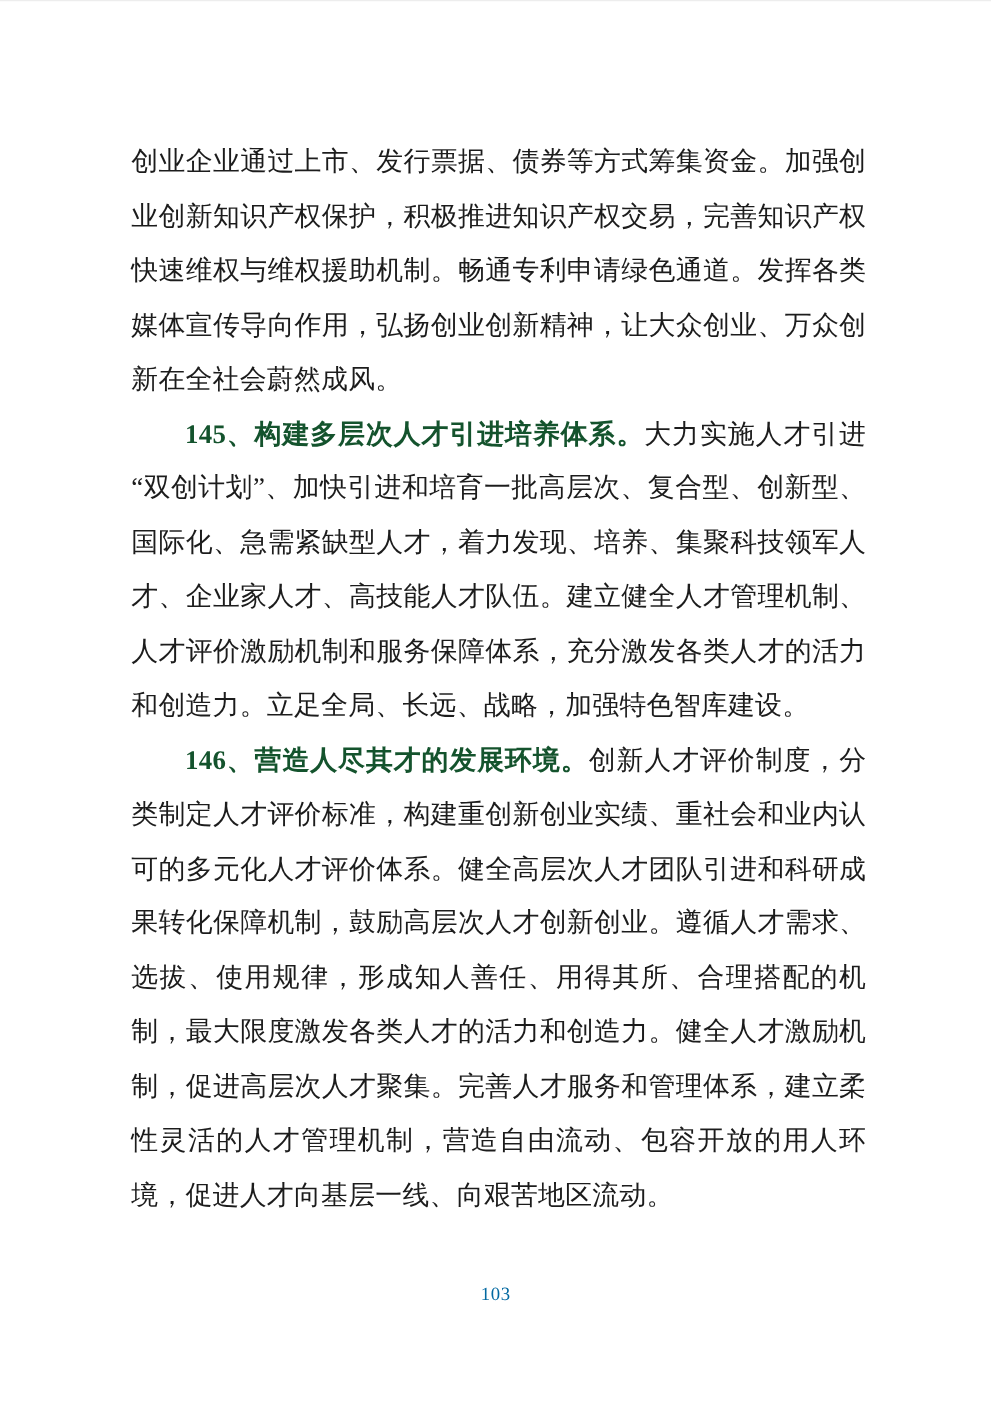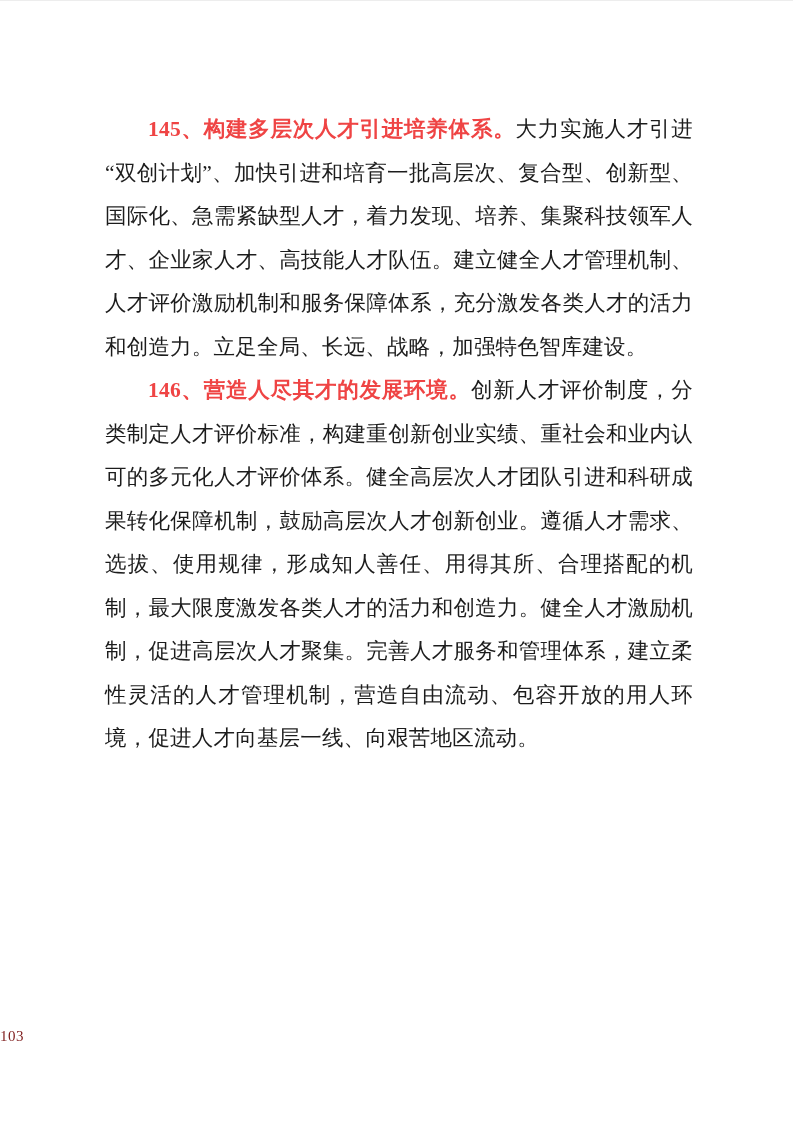--- a/index.html
+++ b/index.html
@@ -42,42 +42,44 @@
     text-align: center;
     text-indent: 0;
     line-height: 43.5px;
     margin: 12px 0 13px 0;
   }
   .numbered-item {
     text-indent: 2em;
   }
   .item-lead {
     font-weight: bold;
-    color: #ef4444;
+    color: #14532d;
   }
   .item-body {
     font-weight: normal;
     color: #1c1c1c;
   }
   .page-number {
     position: absolute;
     left: 0;
     bottom: 77px;
     width: 100%;
+    text-align: center;
     font-size: 15px;
-    color: #7f1d1d;
+    color: #0369a1;
     letter-spacing: 0.5px;
   }
 </style>
 </head>
 <body>
 
 <div class="page">
   <div class="content">
 
+    <p class="para-continuation">创业企业通过上市、发行票据、债券等方式筹集资金。加强创业创新知识产权保护，积极推进知识产权交易，完善知识产权快速维权与维权援助机制。畅通专利申请绿色通道。发挥各类媒体宣传导向作用，弘扬创业创新精神，让大众创业、万众创新在全社会蔚然成风。</p>
 
 
     <p class="numbered-item"><span class="item-lead">145、构建多层次人才引进培养体系。</span><span class="item-body">大力实施人才引进“双创计划”、加快引进和培育一批高层次、复合型、创新型、国际化、急需紧缺型人才，着力发现、培养、集聚科技领军人才、企业家人才、高技能人才队伍。建立健全人才管理机制、人才评价激励机制和服务保障体系，充分激发各类人才的活力和创造力。立足全局、长远、战略，加强特色智库建设。</span></p>
 
     <p class="numbered-item"><span class="item-lead">146、营造人尽其才的发展环境。</span><span class="item-body">创新人才评价制度，分类制定人才评价标准，构建重创新创业实绩、重社会和业内认可的多元化人才评价体系。健全高层次人才团队引进和科研成果转化保障机制，鼓励高层次人才创新创业。遵循人才需求、选拔、使用规律，形成知人善任、用得其所、合理搭配的机制，最大限度激发各类人才的活力和创造力。健全人才激励机制，促进高层次人才聚集。完善人才服务和管理体系，建立柔性灵活的人才管理机制，营造自由流动、包容开放的用人环境，促进人才向基层一线、向艰苦地区流动。</span></p>
 
   </div>
 
   <div class="page-number">103</div>
 </div>

